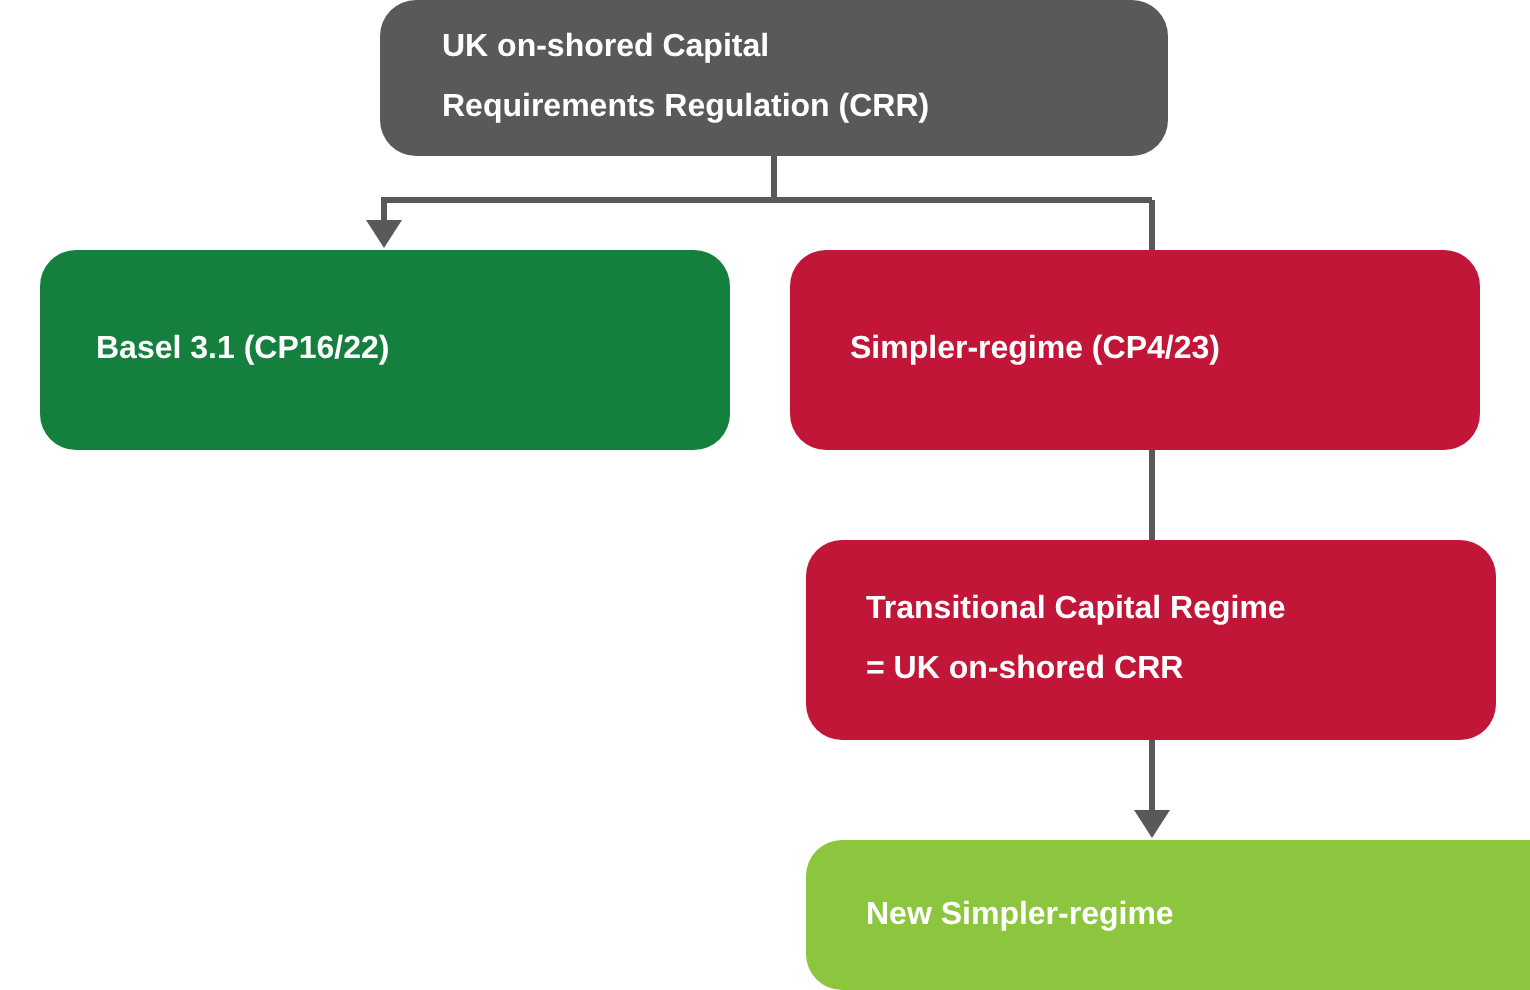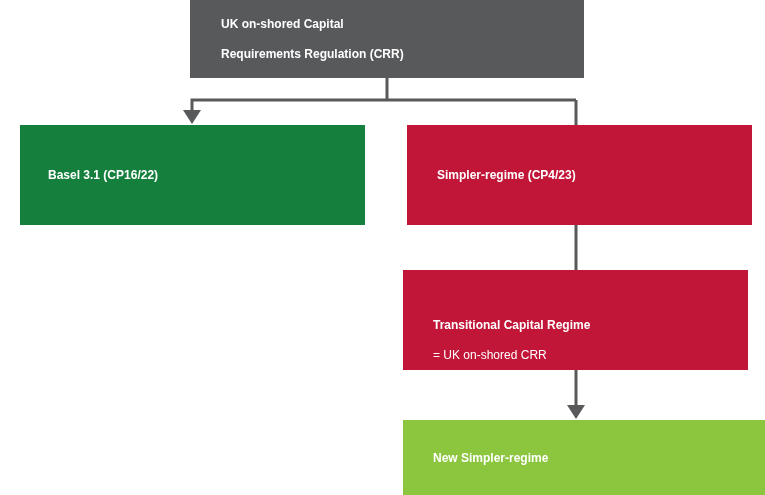--- a/index.html
+++ b/index.html
@@ -18,47 +18,48 @@
   .connectors {
     position: absolute;
     left: 0;
     top: 0;
     pointer-events: none;
   }
   .node {
     position: absolute;
     box-sizing: border-box;
     color: #ffffff;
-    font-size: 12px;
+    font-size: 16px;
     font-weight: 700;
     display: flex;
     flex-direction: column;
     justify-content: center;
+    border-radius: 18px;
   }
   .node .line {
     line-height: 30px;
   }
   .node .line.regular {
-    font-weight: 400;
+    font-weight: 700;
   }
   .node-crr {
     left: 190px; top: 0; width: 394px; height: 78px;
     padding-left: 31px; padding-right: 10px;
   }
   .node-basel {
     left: 20px; top: 125px; width: 345px; height: 100px;
     padding-left: 28px; padding-right: 10px;
   }
   .node-simpler {
-    left: 407px; top: 125px; width: 345px; height: 100px;
+    left: 395px; top: 125px; width: 345px; height: 100px;
     padding-left: 30px; padding-right: 10px;
   }
   .node-transitional {
     left: 403px; top: 270px; width: 345px; height: 100px;
-    padding-left: 30px; padding-right: 10px; justify-content: flex-end;
+    padding-left: 30px; padding-right: 10px;
   }
   .node-new-simpler {
     left: 403px; top: 420px; width: 385px; height: 75px;
     padding-left: 30px; padding-right: 10px;
   }
 </style>
 </head>
 <body>
 
 <div class="canvas">

